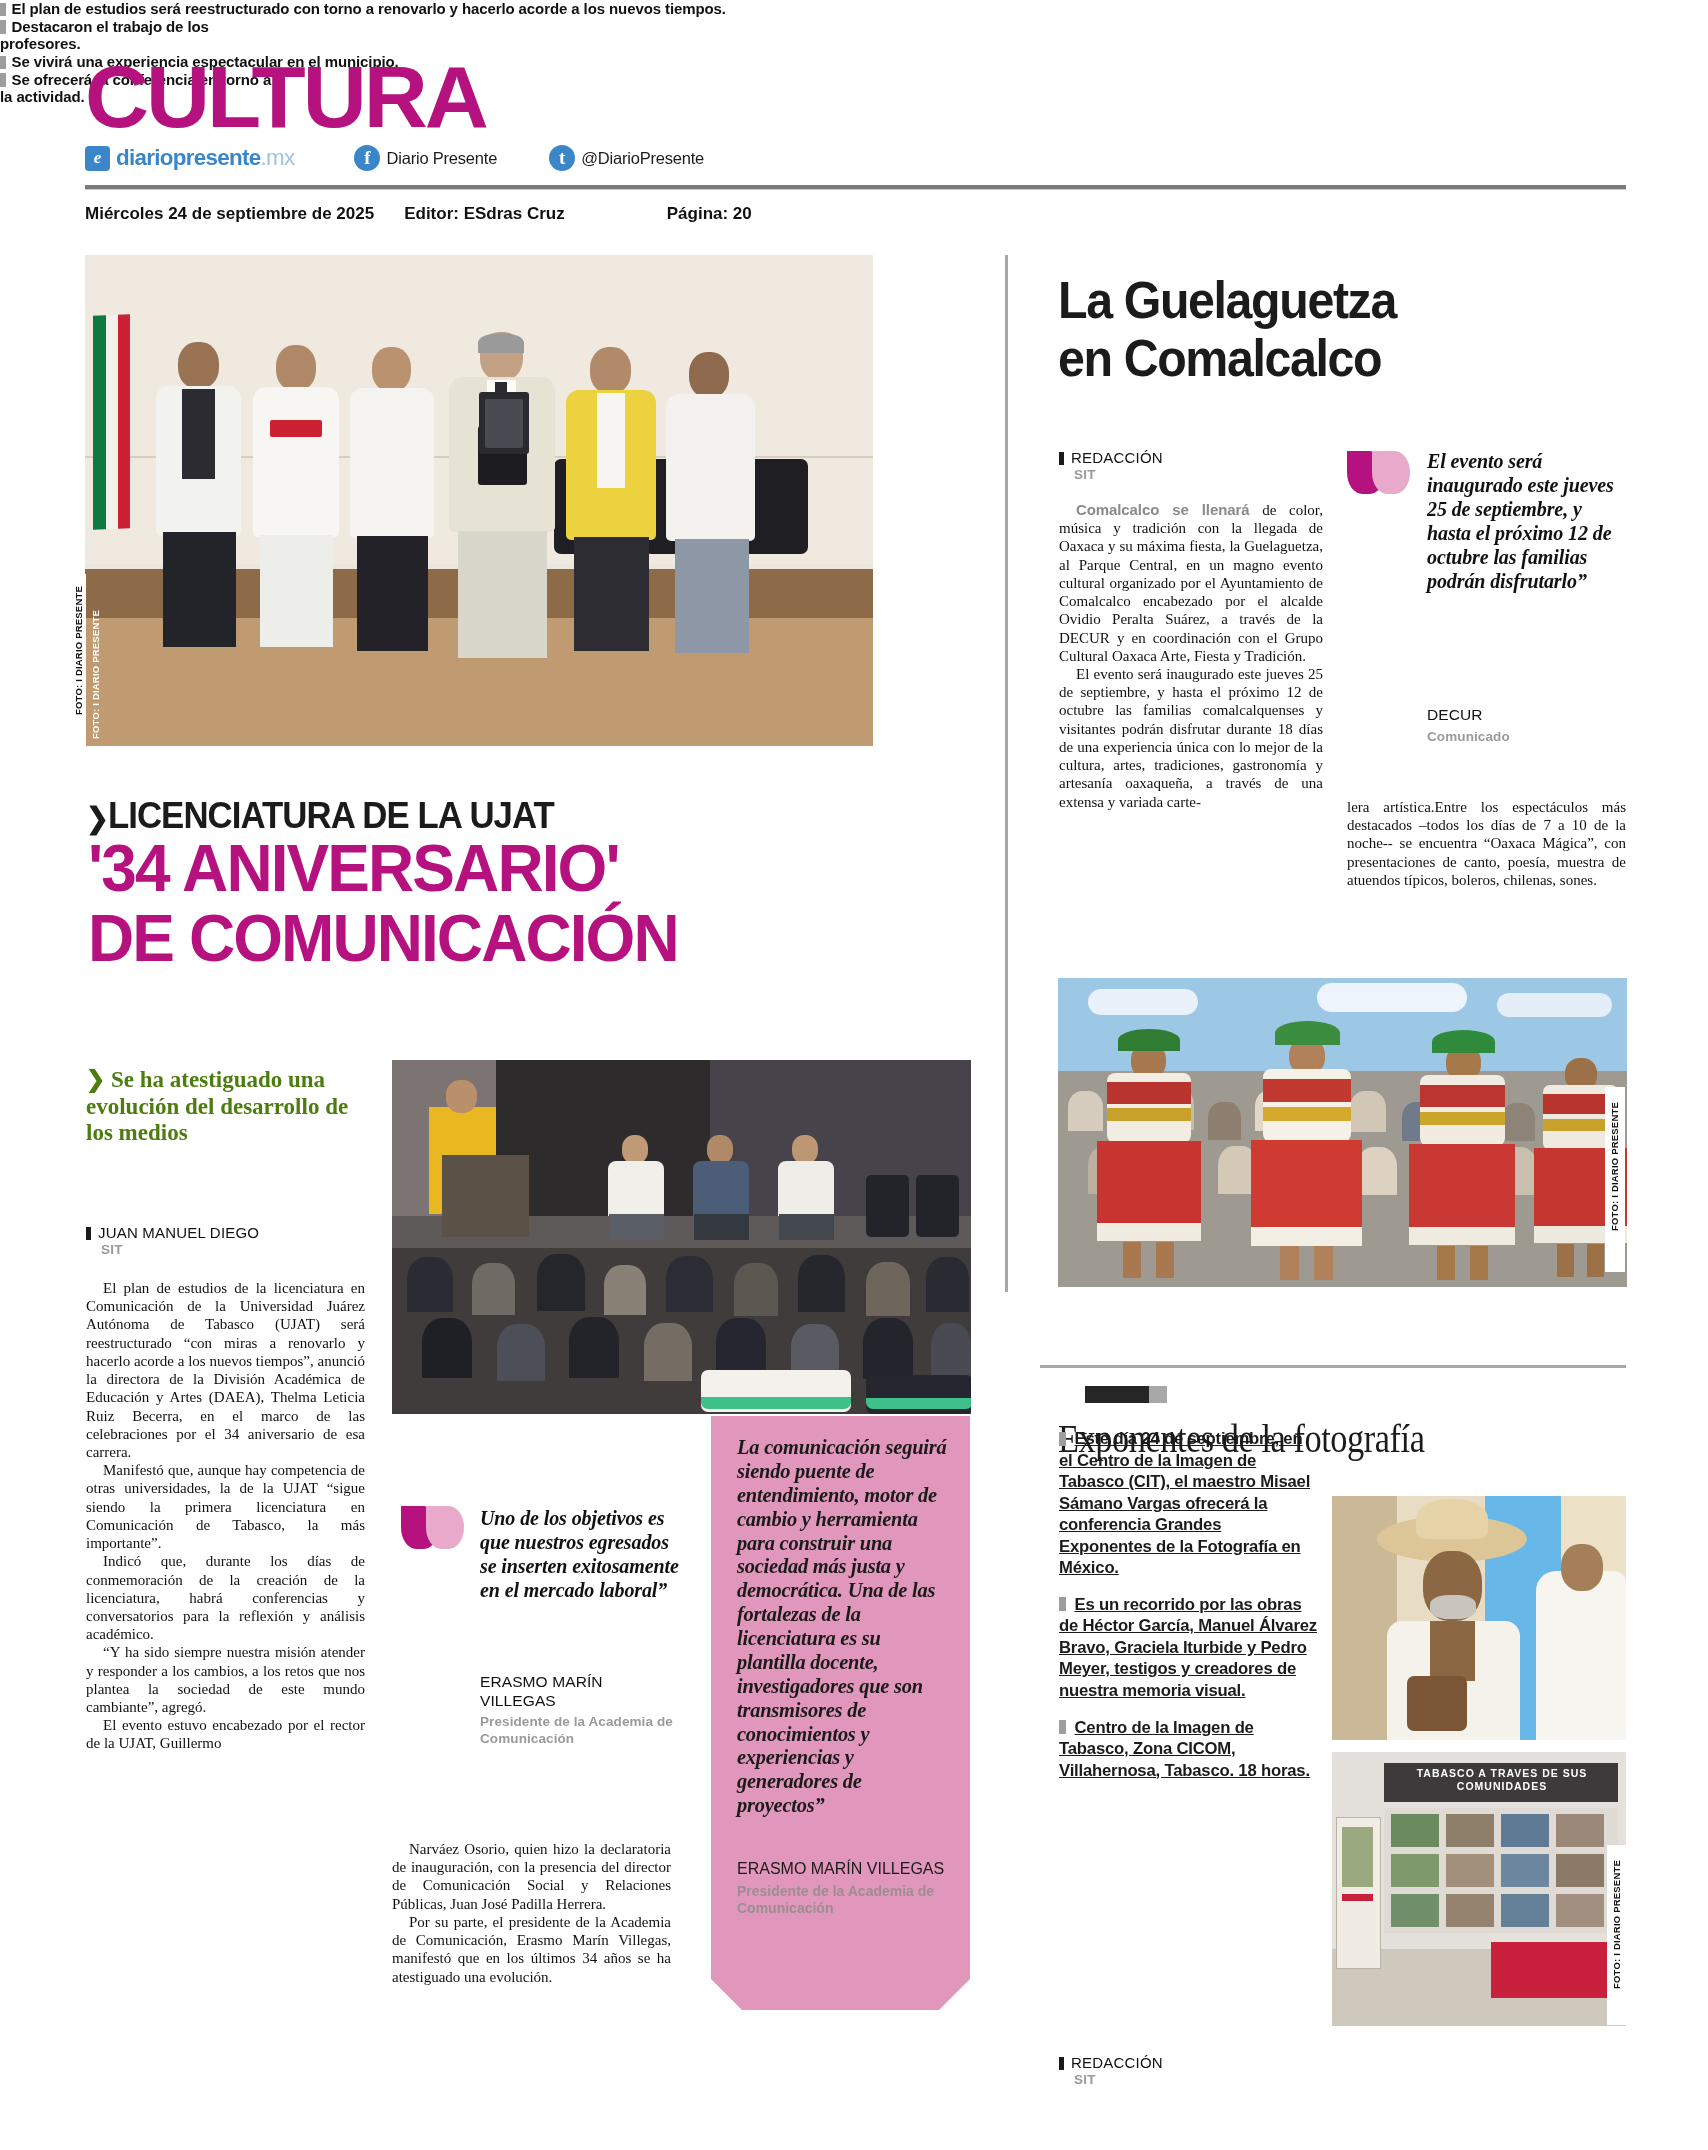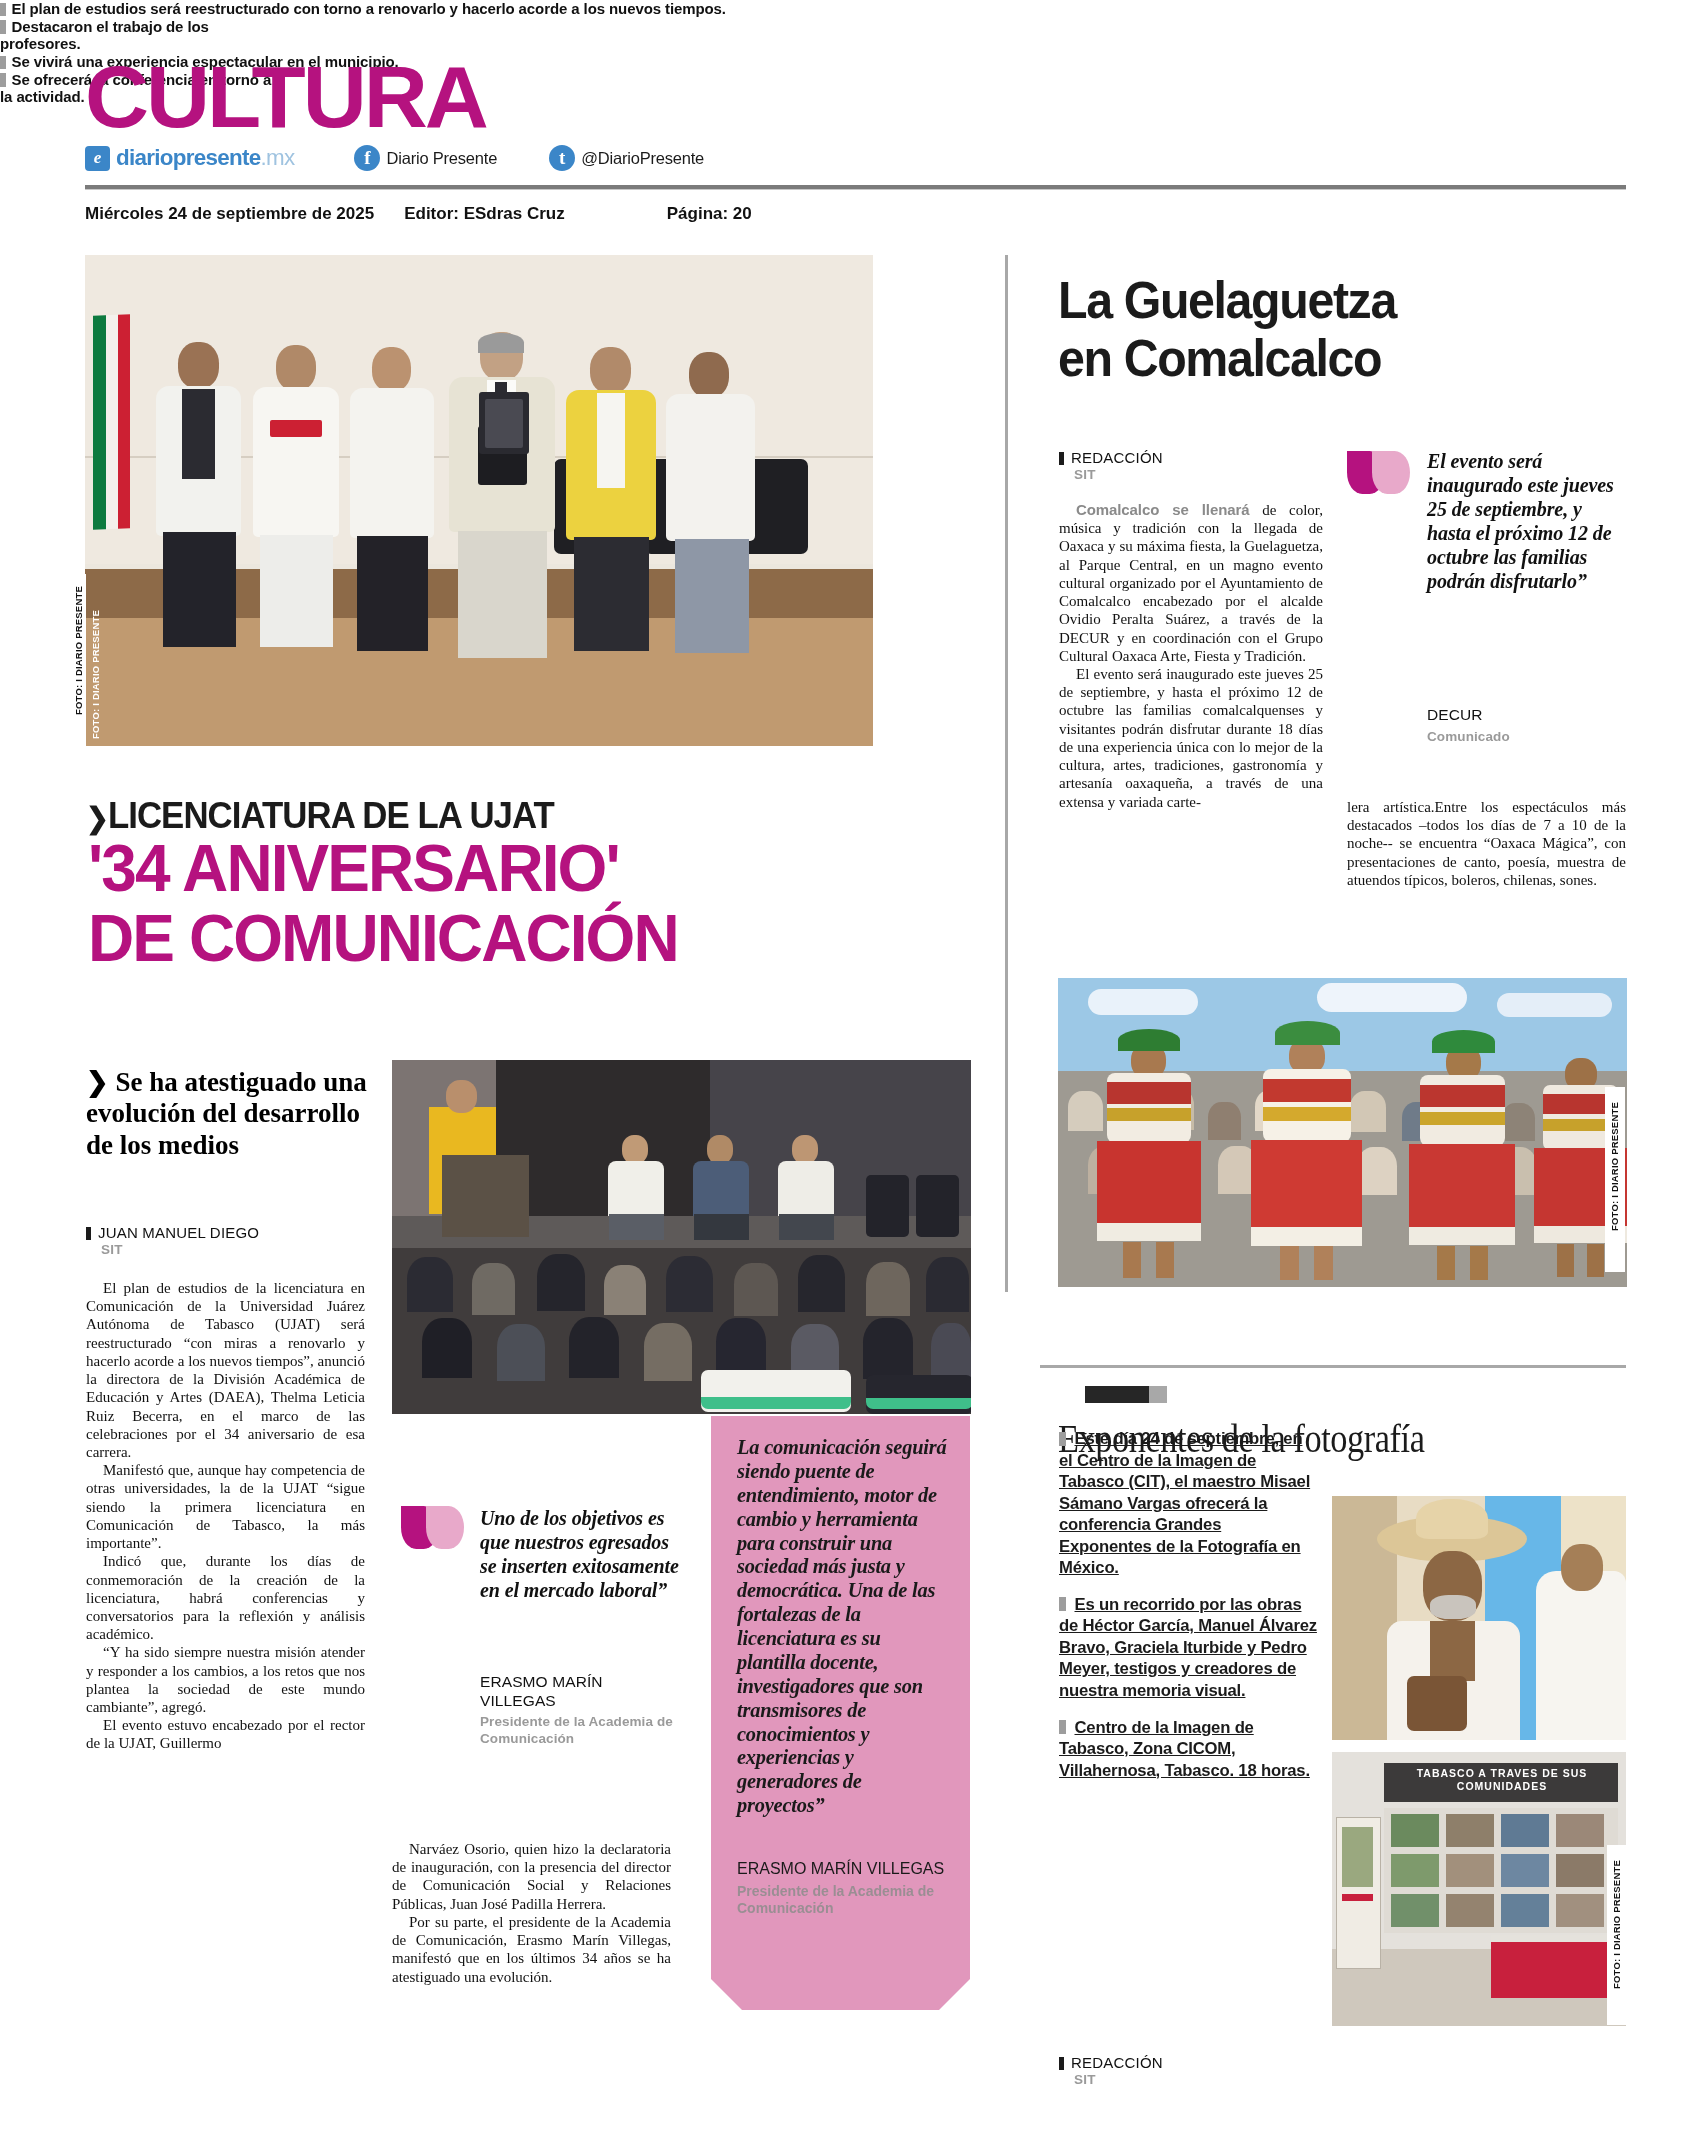--- a/index.html
+++ b/index.html
@@ -51,21 +51,21 @@
   
   .kicker{position:absolute;font-size:37px;font-weight:bold;color:#1b1b1b;letter-spacing:-1px;
           font-family:"Liberation Sans",sans-serif;line-height:1;white-space:nowrap;
           transform:scaleX(0.94);transform-origin:left center;}
   .kicker .arw{font-size:29px;}
   .bighead{position:absolute;color:#b5127f;font-weight:bold;
            font-family:"Liberation Sans",sans-serif;line-height:0.93;letter-spacing:-2px;
            font-size:66px;transform:scaleX(0.97);transform-origin:left top;}
 
   .deck{position:absolute;font-family:"Liberation Serif",serif;font-weight:bold;
-        font-size:27px;line-height:1.16;color:#000000;}
+        font-size:23px;line-height:1.16;color:#4d7c0f;}
   .deck .arw{font-weight:bold;}
 
   
   .byline{position:absolute;}
   .byname{font-size:15px;font-weight:normal;color:#111;letter-spacing:0.2px;}
   .byorg{font-size:13.5px;color:#9a9a9a;font-weight:bold;letter-spacing:0.2px;margin-left:15px;margin-top:1px;}
   .bybul{display:inline-block;width:5px;height:12.5px;background:#1b1b1b;
          vertical-align:-1.5px;margin-right:7px;}
 
   

